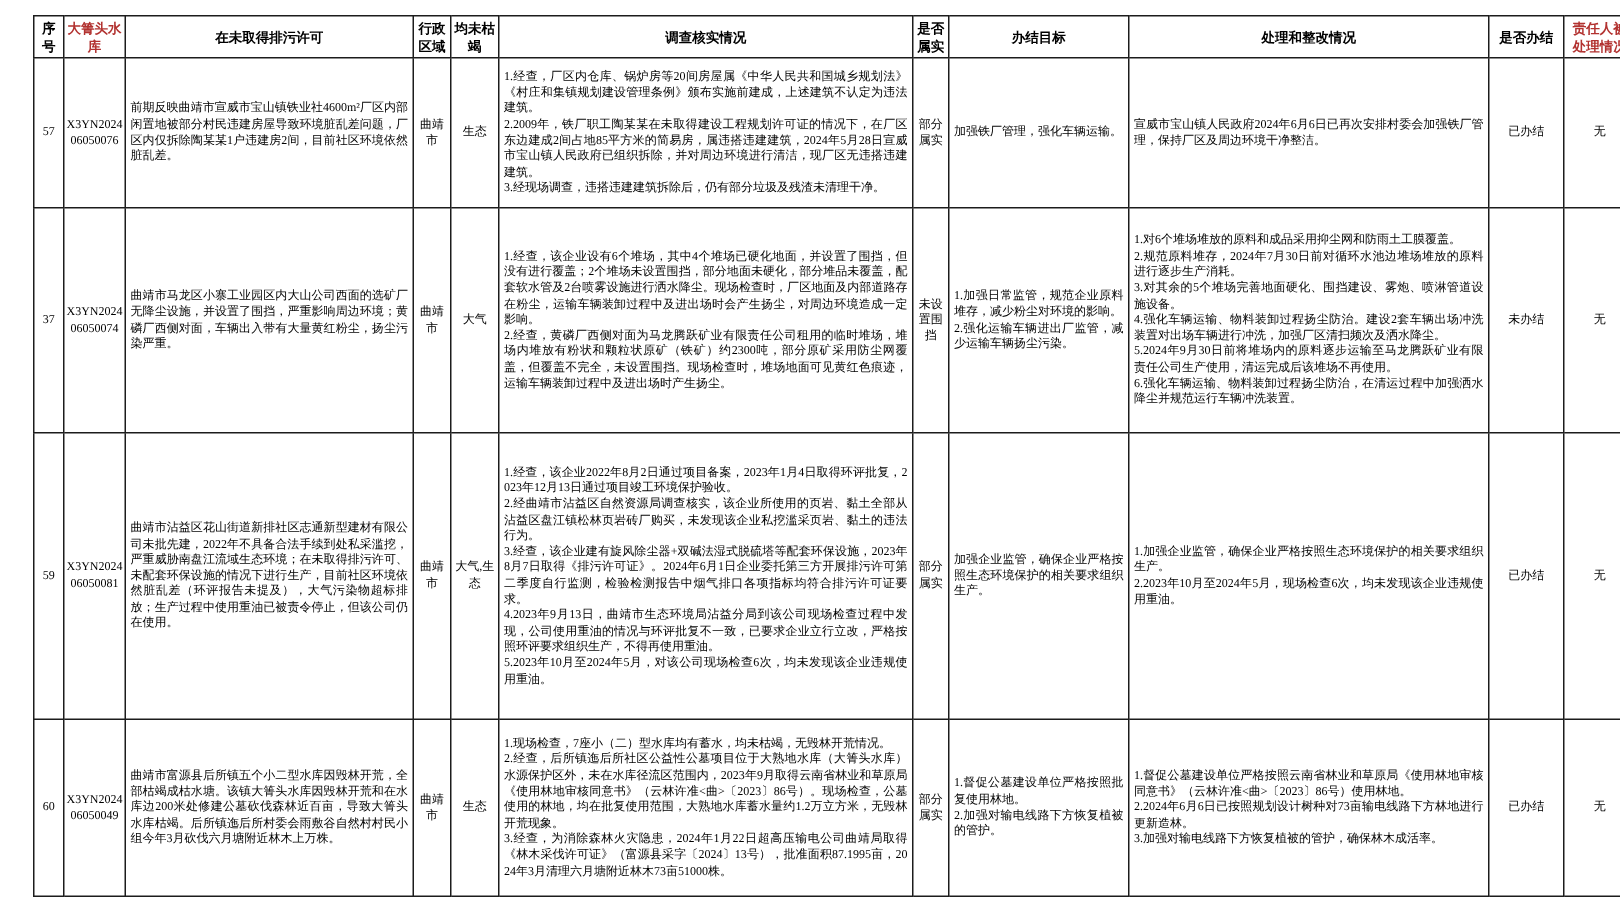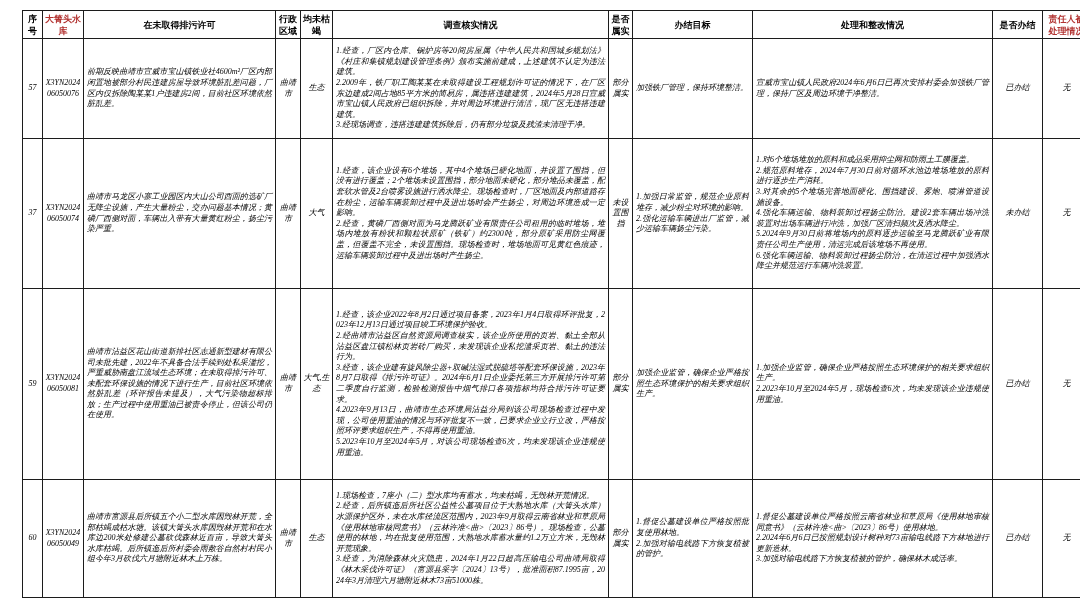--- a/index.html
+++ b/index.html
@@ -19,21 +19,21 @@
     overflow:hidden;
     word-break:break-all;
   }
   .report th{
     font-size:9px;font-weight:bold;text-align:center;
     line-height:12px;padding:1px 2px;color:#000;
   }
   .report th.accent{color:#b23230;}
   .report td{
     font-size:8px;line-height:10.6px;padding:1px 3px;
-    text-align:justify;text-justify:inter-character;font-style:italic;
+    text-align:justify;text-justify:inter-character;
   }
   .report td.c{text-align:center;padding:1px 1px;}
   tr.h-hdr{height:28px;}
   tr.h-r57{height:100px;}
   tr.h-r58{height:150px;}
   tr.h-r59{height:191px;}
   tr.h-r60{height:118px;}
 </style>
 </head>
 <body>
@@ -73,30 +73,30 @@
         <td class="c">57</td>
         <td class="c">X3YN2024
 06050076</td>
         <td>前期反映曲靖市宣威市宝山镇铁业社4600m²厂区内部闲置地被部分村民违建房屋导致环境脏乱差问题，厂区内仅拆除陶某某1户违建房2间，目前社区环境依然脏乱差。</td>
         <td class="c">曲靖市</td>
         <td class="c">生态</td>
         <td>1.经查，厂区内仓库、锅炉房等20间房屋属《中华人民共和国城乡规划法》《村庄和集镇规划建设管理条例》颁布实施前建成，上述建筑不认定为违法建筑。
 2.2009年，铁厂职工陶某某在未取得建设工程规划许可证的情况下，在厂区东边建成2间占地85平方米的简易房，属违搭违建建筑，2024年5月28日宣威市宝山镇人民政府已组织拆除，并对周边环境进行清洁，现厂区无违搭违建建筑。
 3.经现场调查，违搭违建建筑拆除后，仍有部分垃圾及残渣未清理干净。</td>
         <td class="c">部分属实</td>
-        <td>加强铁厂管理，保持环境整洁。</td>
+        <td>加强铁厂管理，强化车辆运输。</td>
         <td>宣威市宝山镇人民政府2024年6月6日已再次安排村委会加强铁厂管理，保持厂区及周边环境干净整洁。</td>
         <td class="c">已办结</td>
         <td class="c">无</td>
       </tr>
       <tr class="h-r58">
         <td class="c">37</td>
         <td class="c">X3YN2024
 06050074</td>
-        <td>曲靖市马龙区小寨工业园区内大山公司西面的选矿厂无降尘设施，产生大量粉尘，交办问题基本情况；黄磷厂西侧对面，车辆出入带有大量黄红粉尘，扬尘污染严重。</td>
+        <td>曲靖市马龙区小寨工业园区内大山公司西面的选矿厂无降尘设施，并设置了围挡，严重影响周边环境；黄磷厂西侧对面，车辆出入带有大量黄红粉尘，扬尘污染严重。</td>
         <td class="c">曲靖市</td>
         <td class="c">大气</td>
         <td>1.经查，该企业设有6个堆场，其中4个堆场已硬化地面，并设置了围挡，但没有进行覆盖；2个堆场未设置围挡，部分地面未硬化，部分堆品未覆盖，配套软水管及2台喷雾设施进行洒水降尘。现场检查时，厂区地面及内部道路存在粉尘，运输车辆装卸过程中及进出场时会产生扬尘，对周边环境造成一定影响。
 2.经查，黄磷厂西侧对面为马龙腾跃矿业有限责任公司租用的临时堆场，堆场内堆放有粉状和颗粒状原矿（铁矿）约2300吨，部分原矿采用防尘网覆盖，但覆盖不完全，未设置围挡。现场检查时，堆场地面可见黄红色痕迹，运输车辆装卸过程中及进出场时产生扬尘。</td>
         <td class="c">未设置围挡</td>
         <td>1.加强日常监管，规范企业原料堆存，减少粉尘对环境的影响。
 2.强化运输车辆进出厂监管，减少运输车辆扬尘污染。</td>
         <td>1.对6个堆场堆放的原料和成品采用抑尘网和防雨土工膜覆盖。
 2.规范原料堆存，2024年7月30日前对循环水池边堆场堆放的原料进行逐步生产消耗。
 3.对其余的5个堆场完善地面硬化、围挡建设、雾炮、喷淋管道设施设备。

